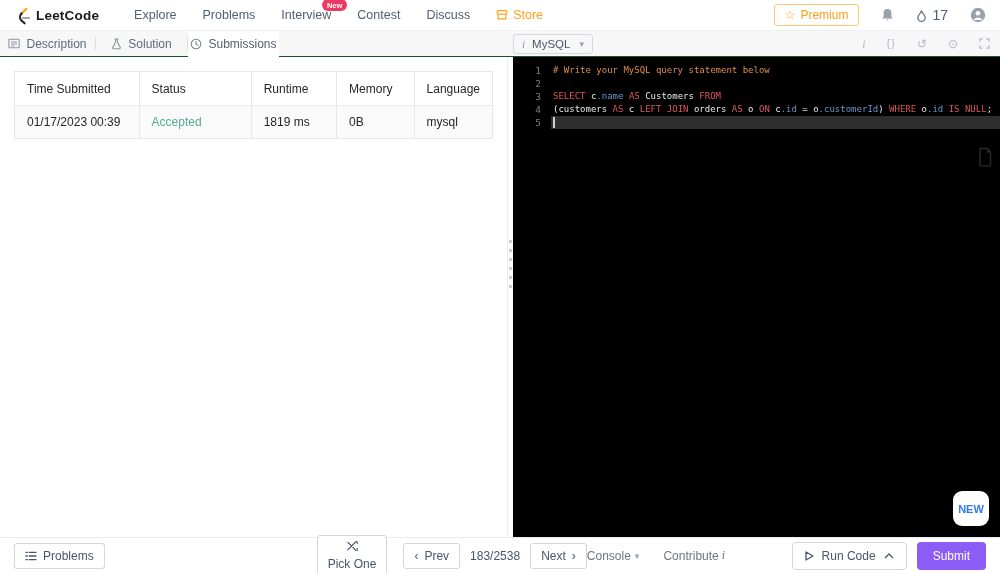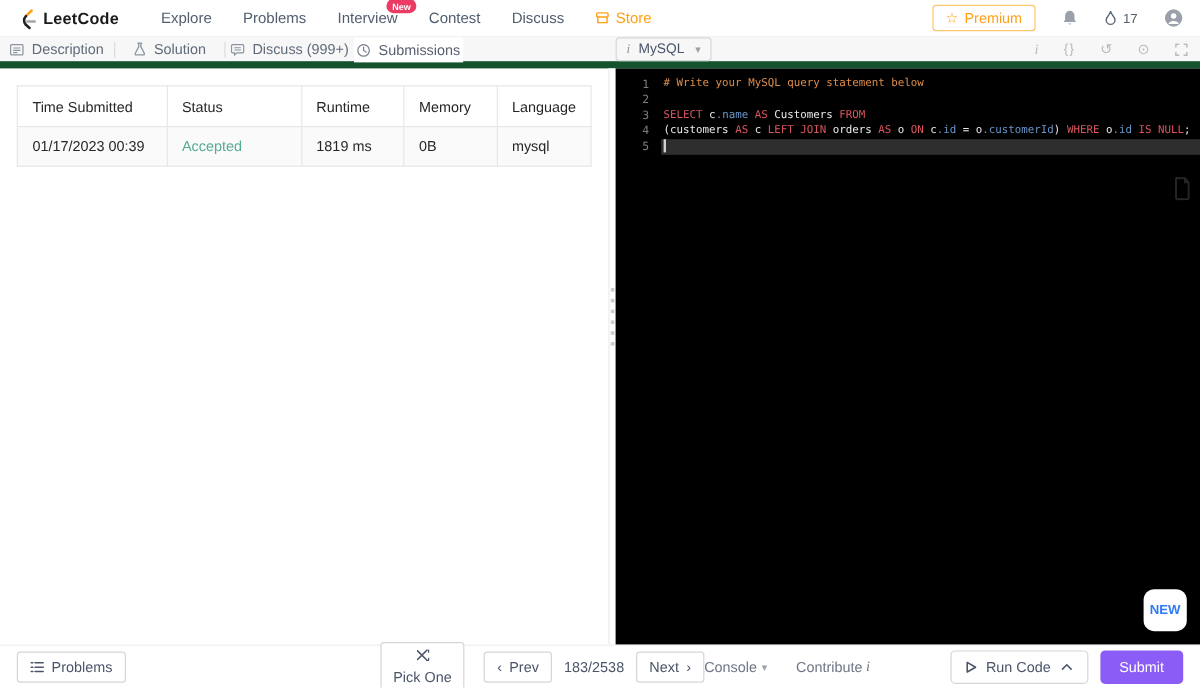--- a/index.html
+++ b/index.html
@@ -7,24 +7,24 @@
 
   
   .navbar { height:31px; display:flex; align-items:center; padding:0 14px; border-bottom:1px solid #f0f0f0; background:#fff; }
   .logo { display:flex; align-items:center; gap:5px; margin-right:22px; cursor:pointer; }
   .logo-text { font-size:13.5px; font-weight:600; color:#1a1a1a; letter-spacing:.2px; }
   .nav-item { font-size:12.5px; color:#515e6f; margin:0 13px; cursor:pointer; position:relative; white-space:nowrap; }
   .nav-item.store { color:#ffa116; display:flex; align-items:center; gap:5px; }
   .new-badge { position:absolute; top:-9px; right:-16px; background:#eb3a63; color:#fff; font-size:7.5px; font-weight:bold; padding:1.5px 5px; border-radius:7px; }
   .nav-right { margin-left:auto; display:flex; align-items:center; gap:22px; }
   .premium-btn { border:1px solid #ffc56f; color:#ffa116; font-size:12px; border-radius:3px; padding:3px 10px; display:flex; gap:5px; align-items:center; background:#fff; cursor:pointer; }
-  .streak { display:flex; align-items:flex-end; gap:5px; color:#515e6f; font-size:11px; }
-
-  
-  .strip { height:26px; background:#f7f7f7; display:flex; border-bottom:6px solid #14532d; position:relative; }
+  .streak { display:flex; align-items:flex-end; gap:5px; color:#515e6f; font-size:14px; }
+
+  
+  .strip { height:26px; background:#f7f7f7; display:flex; border-bottom:1px solid #14532d; position:relative; }
   .tabs { width:507px; display:flex; align-items:stretch; }
   .tab { display:flex; align-items:center; justify-content:center; gap:6px; font-size:12px; color:#5f6b7a; cursor:pointer; white-space:nowrap; }
   .tab-sep { width:1px; height:13px; background:#ddd; align-self:center; }
   .tab.t1 { width:95px; } .tab.t2 { width:91px; } .tab.t3 { width:107px; }
   .tab.active { width:91px; background:#fff; position:relative; margin-bottom:-1px; color:#565f6e; }
   .ed-toolbar { flex:1; display:flex; align-items:center; padding:0 10px 0 6px; }
   .lang-select { display:flex; align-items:center; gap:7px; border:1px solid #d5d8dc; border-radius:3px; height:20px; padding:0 8px; width:80px; cursor:pointer; background:transparent; }
   .lang-i { font-style:italic; font-family:"Liberation Serif",serif; color:#8d949e; font-size:11px; }
   .lang-label { font-size:11.5px; color:#4a5568; flex:1; }
   .toolbar-icons { margin-left:auto; display:flex; align-items:center; gap:21px; color:#b3bac3; }
@@ -131,27 +131,20 @@
       <span>Description</span>
     </div>
     <div class="tab-sep"></div>
     <div class="tab t2">
       <svg width="11" height="12" viewBox="0 0 12 13">
         <path d="M4.2 1 h3.6 M5 1 v3.4 L1.9 10.2 a1 1 0 0 0 .9 1.5 h6.4 a1 1 0 0 0 .9-1.5 L7 4.4 V1" fill="none" stroke="#8d949e" stroke-width="1.2" stroke-linecap="round" stroke-linejoin="round"></path>
       </svg>
       <span>Solution</span>
     </div>
     <div class="tab-sep"></div>
-    <div class="tab t3">
-      <svg width="12" height="11" viewBox="0 0 14 13">
-        <path d="M2 1.5 h10 a1 1 0 0 1 1 1 v6 a1 1 0 0 1 -1 1 H6.5 L4 11.5 v-2 H2 a1 1 0 0 1 -1 -1 v-6 a1 1 0 0 1 1 -1 z" fill="none" stroke="#8d949e" stroke-width="1.2"></path>
-        <path d="M3.8 4.4 h6.4 M3.8 6.6 h6.4" stroke="#8d949e" stroke-width="1"></path>
-      </svg>
-      <span>Discuss (999+)</span>
-    </div>
     <div class="tab active">
       <svg width="12" height="12" viewBox="0 0 14 14">
         <circle cx="7" cy="7" r="5.6" fill="none" stroke="#79818c" stroke-width="1.2"></circle>
         <path d="M7 3.8 V7 l2.4 1.6" fill="none" stroke="#79818c" stroke-width="1.2" stroke-linecap="round"></path>
       </svg>
       <span>Submissions</span>
     </div>
   </div>
   <div class="ed-toolbar">
     <div class="lang-select">

